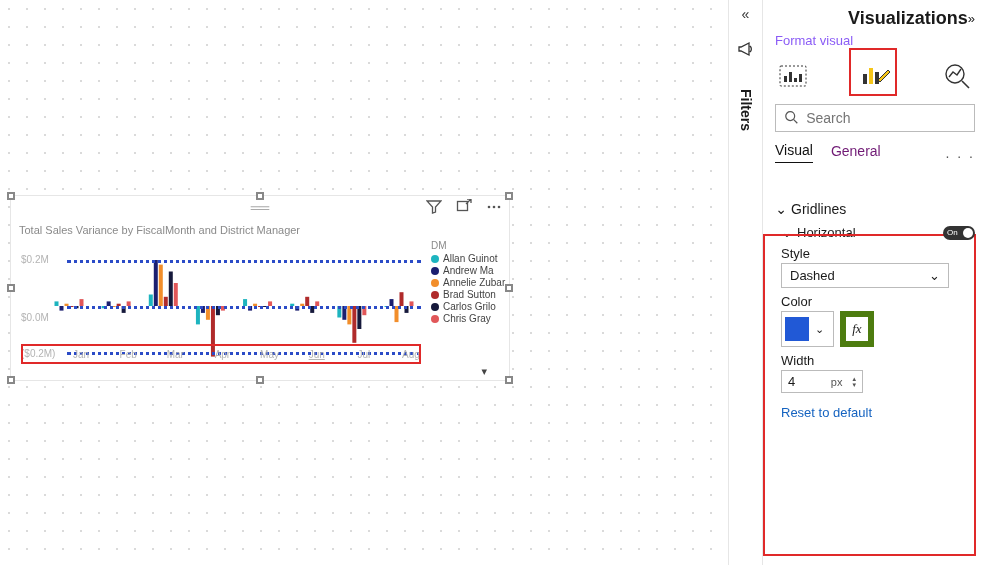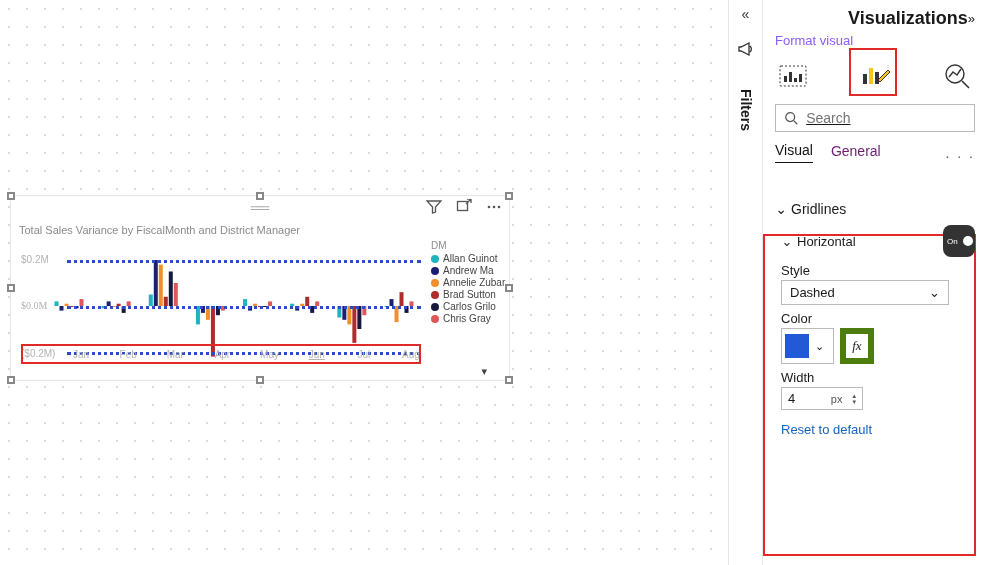--- a/index.html
+++ b/index.html
@@ -40,31 +40,31 @@
   .collapse-rail .arrow { font-size:14px; color:#333; }
   .collapse-rail .filters { writing-mode:vertical-rl; margin-top:28px; font-size:14px; font-weight:600; }
   .collapse-rail .bh { margin-top:18px; }
   .panel { width:225px; border-left:1px solid #e6e6e6; padding:0 12px 8px 12px; display:flex; flex-direction:column; }
   .panel-head { display:flex; justify-content:flex-end; align-items:center; padding:8px 0 2px 0; }
   .panel-head h3 { font-size:18px; font-weight:600; margin:0; }
   .panel-sub { font-size:13px; color:#8b5cf6; margin:2px 0 6px 0; }
   .tabs-icons { display:flex; justify-content:space-between; align-items:center; margin:4px 0 10px 0; }
   .ticon { width:36px; height:36px; display:flex; align-items:center; justify-content:center; }
   .ticon.sel-wrap { position:relative; }
-  .search { display:flex; align-items:center; border:1px solid #bbb; padding:4px 8px; gap:6px; margin-bottom:10px;text-decoration:underline;}
+  .search { display:flex; border:1px solid #bbb; padding:4px 8px; gap:6px; margin-bottom:10px;}
   .search input { border:none; outline:none; width:100%; font-size:14px; color:#777; }
   .tabs-text { display:flex; align-items:center; gap:18px; margin-bottom:6px; }
   .tabs-text .tab { font-size:14px; color:#701a75; padding-bottom:4px; cursor:pointer;}
   .tabs-text .tab.active { color:#111; border-bottom:1px solid #111; }
   .tabs-text .more { margin-left:auto; color:#555; letter-spacing:2px; font-size:14px;}
   .group { margin:24px -12px 0 -12px; padding:8px 12px 12px 12px; }
   .grp-title { display:flex; align-items:center; font-size:14px; margin-bottom:8px; }
   .caret { display:inline-block; width:12px; text-align:center; margin-right:4px; }
   .subrow { display:flex; align-items:center; justify-content:space-between; margin:4px 0; }
-  .toggle { width:32px; height:32px; background:#333; border-radius:8px; position:relative; display:flex; align-items:center; }
+  .toggle { width:32px; height:14px; background:#333; border-radius:8px; position:relative; display:flex; align-items:center; }
   .toggle .dot { width:10px; height:10px; background:#fff; border-radius:50%; position:absolute; right:2px; }
   .toggle .lbl { font-size:8px; color:#fff; position:absolute; left:4px; }
   .field-label { font-size:13px; margin:6px 0 2px 0; }
   .sel { border:1px solid #bbb; display:flex; justify-content:space-between; align-items:center; padding:4px 8px; width:168px; }
   .colorrow { display:flex; gap:6px; }
   .colorbox { border:1px solid #bbb; display:flex; align-items:center; padding:3px; }
   .colorbox .sw { width:24px; height:24px; background:#2159d6; display:inline-block; }
   .colorbox .cv { padding:0 6px; font-size:11px;}
   .fx { border:6px solid #4d7c0f; padding:4px 6px; font-style:italic; font-family:serif; font-size:13px; }
   .numbox { border:1px solid #bbb; display:flex; align-items:center; padding:3px 6px; gap:10px; width:82px; position:relative;}
@@ -112,21 +112,21 @@
               <circle cx="3" cy="8" r="1.3" fill="#555"></circle>
               <circle cx="8" cy="8" r="1.3" fill="#555"></circle>
               <circle cx="13" cy="8" r="1.3" fill="#555"></circle>
             </svg>
         </div>
       </div>
       <div class="visual-title">Total Sales Variance by FiscalMonth and District Manager</div>
 
       <div class="plot">
         <span class="ylab" style="top:6px;">$0.2M</span>
-        <span class="ylab" style="top:52px;font-family:Liberation Serif, serif;">$0.0M</span>
+        <span class="ylab" style="top:64px;">$0.0M</span>
         <span class="ylab" style="top:100px;">($0.2M)</span>
         <div class="gridline" style="top:12px;"></div>
         <div class="gridline" style="top:58px;"></div>
         <div class="gridline" style="top:104px;"></div>
         <svg class="bars" viewBox="0 0 400 112" preserveAspectRatio="none" id="bars-svg">
             <rect x="33.5" y="53.4" width="4" height="4.6000000000000005" fill="#1db4bf"></rect>
             <rect x="80.64285714285714" y="58" width="4" height="2.3000000000000003" fill="#1db4bf"></rect>
             <rect x="127.78571428571428" y="46.5" width="4" height="11.5" fill="#1db4bf"></rect>
             <rect x="174.92857142857144" y="58" width="4" height="18.400000000000002" fill="#1db4bf"></rect>
             <rect x="222.07142857142858" y="51.1" width="4" height="6.8999999999999995" fill="#1db4bf"></rect>

